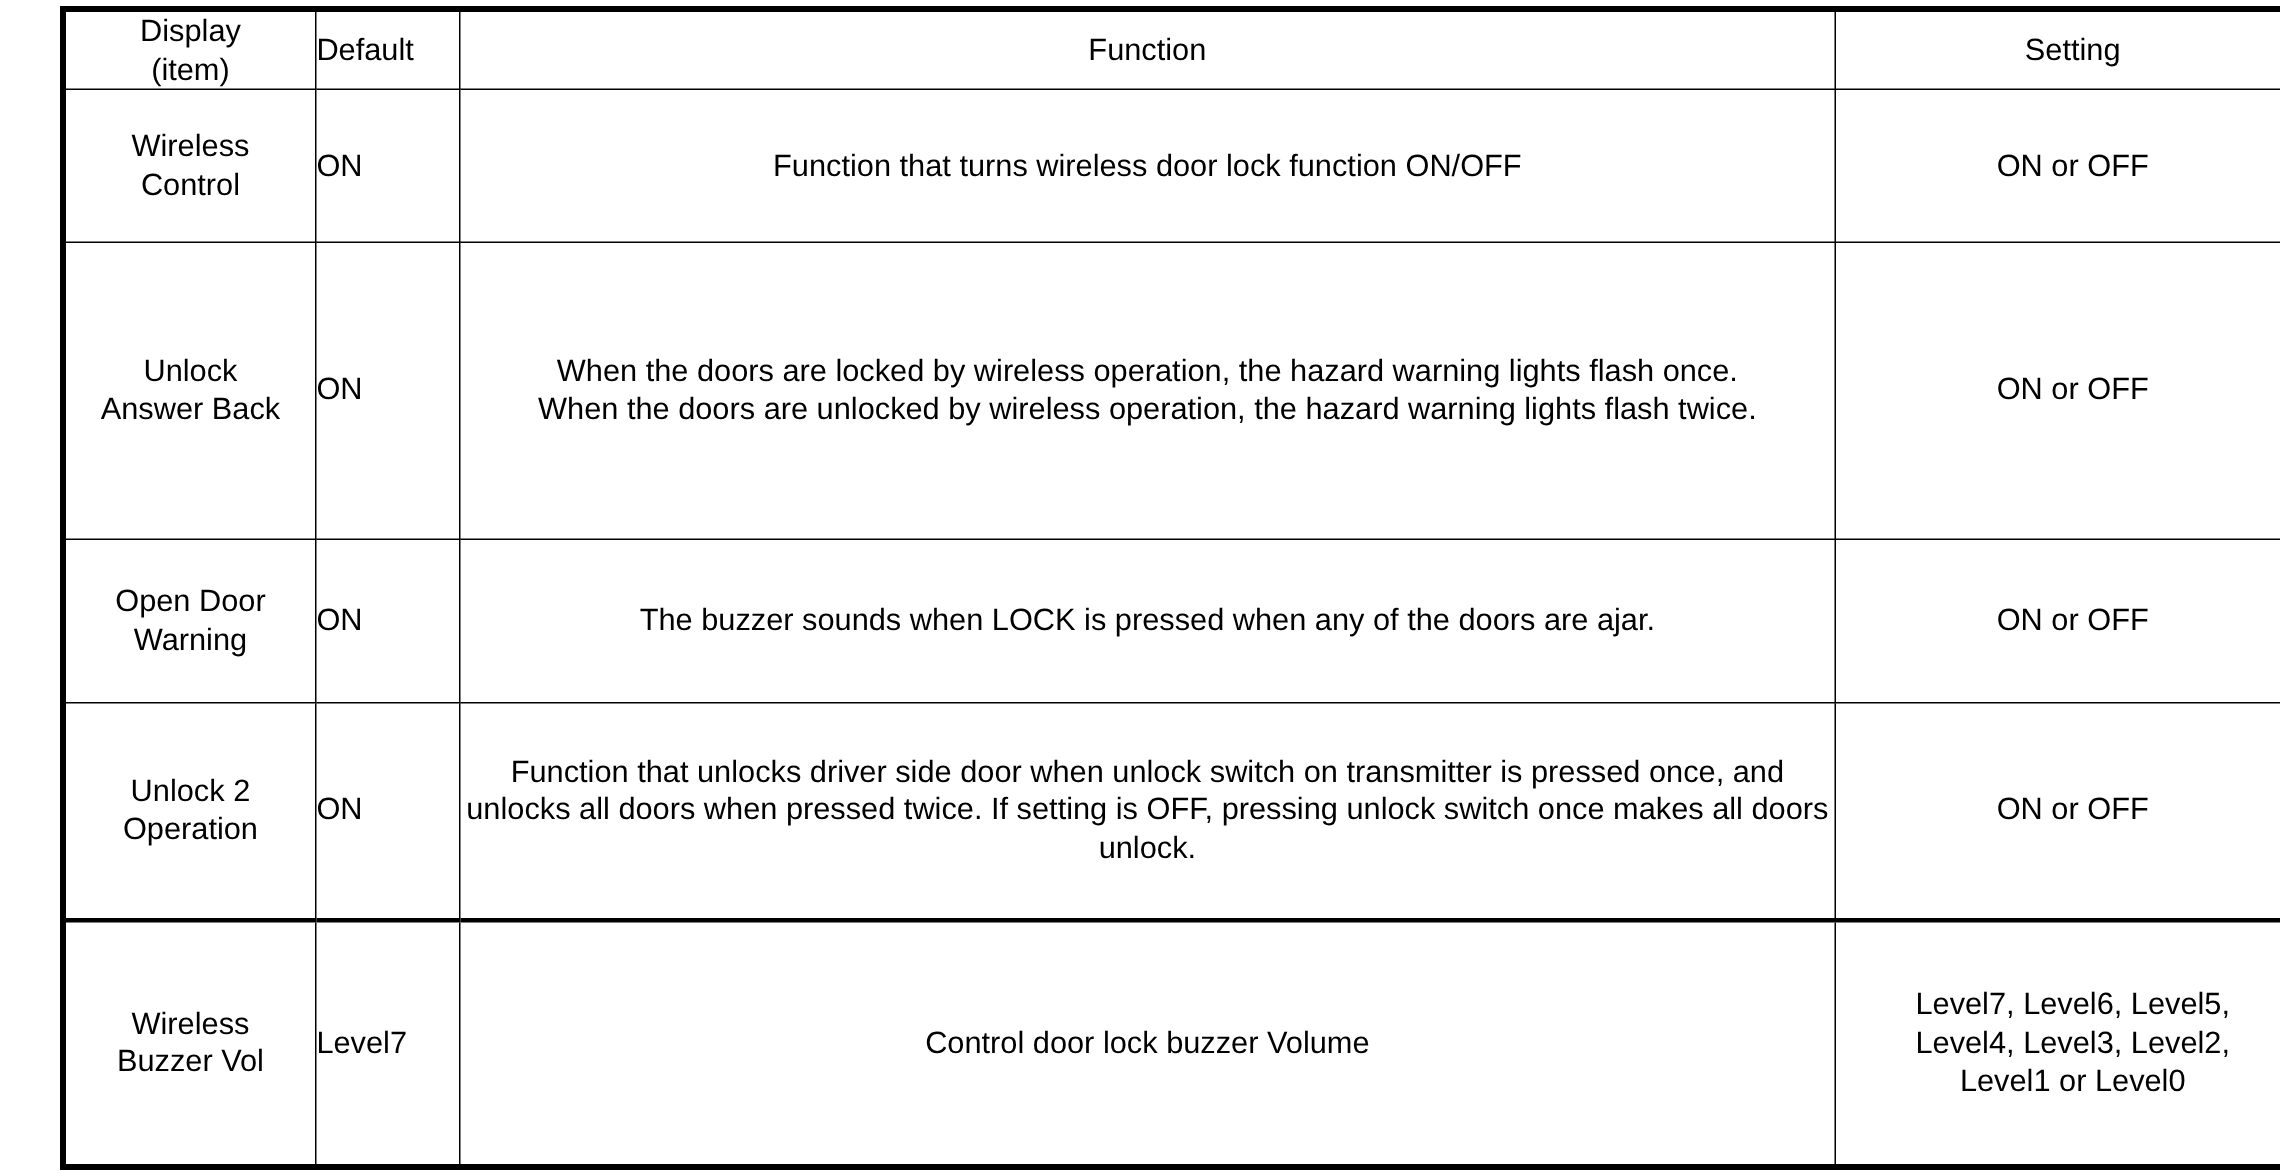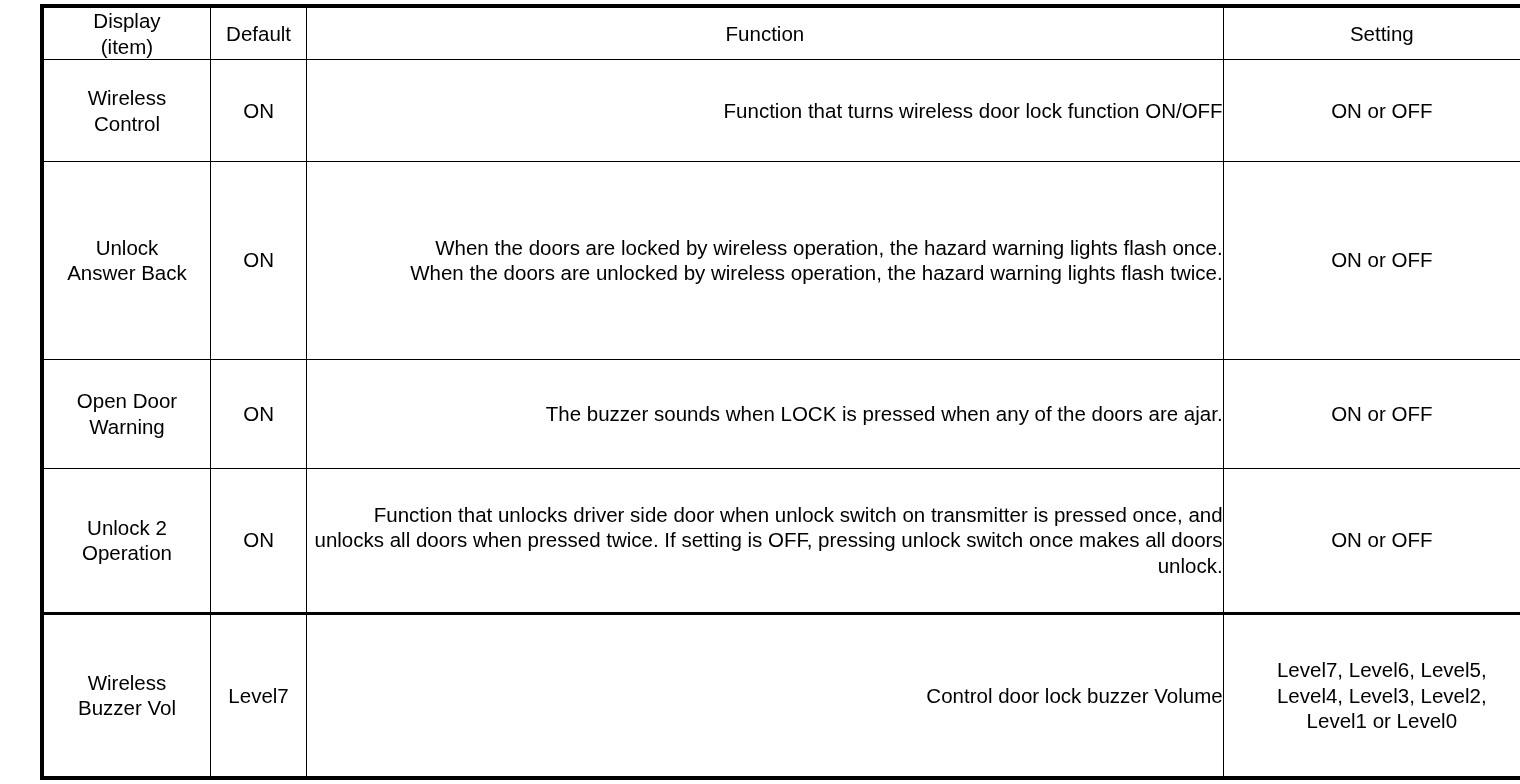--- a/index.html
+++ b/index.html
@@ -49,26 +49,26 @@
   col.c-display  { width: 168px; }
   col.c-default  { width: 96px; }
   col.c-function { width: 914px; }
   col.c-setting  { width: 318px; }
 
   .cell-display {
     text-align: center;
     padding: 4px 2px;
   }
   .cell-default {
-    text-align: center;
+    text-align: left;
     padding: 4px 2px;
     font-size: 20px;
   }
   .cell-function {
-    text-align: right;
+    text-align: center;
     padding: 7px 10px 7px 9px;
     vertical-align: middle;
   }
   .cell-setting {
     text-align: center;
     padding: 5px 6px;
   }
   .hdr-display { font-size: 21px; line-height: 1.22; }
   .hdr-default { font-size: 21px; }
   .hdr-function { font-size: 21px; }

